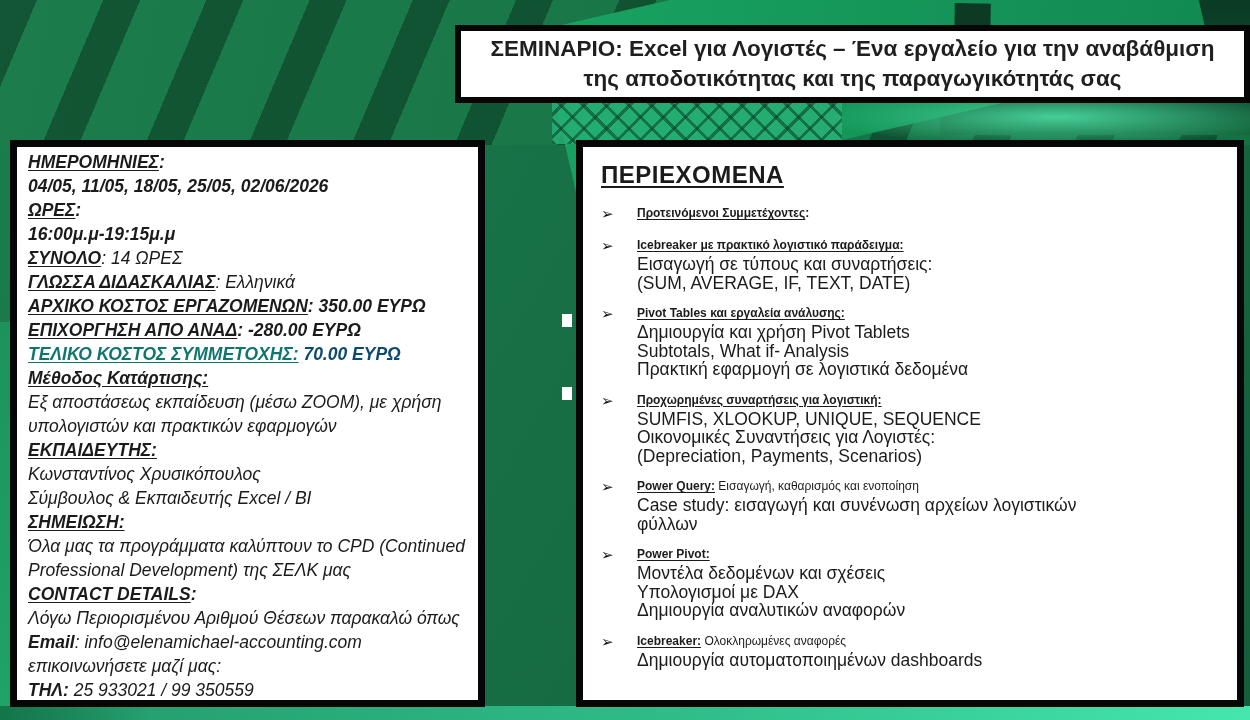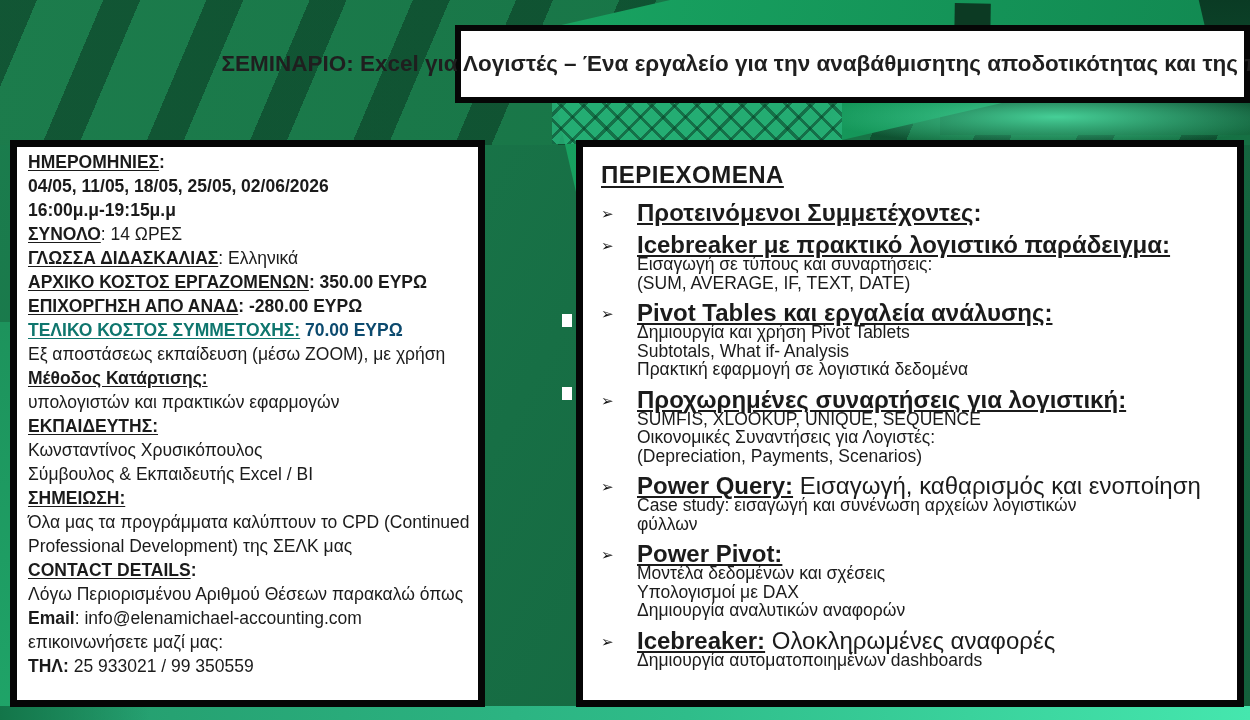--- a/index.html
+++ b/index.html
@@ -32,36 +32,36 @@
   .bg-bottom{position:absolute;left:0;bottom:0;width:100%;height:14px;
     background:linear-gradient(90deg,#23996a 0%,#2fbd8a 55%,#45e7ae 100%);}
   .bg-bottom-wedge{position:absolute;left:0;bottom:0;width:150px;height:14px;
     background:linear-gradient(90deg,#137549,rgba(19,117,73,0));}
   .white-mark{position:absolute;width:10px;height:13px;background:#ffffff;}
   .mark-1{left:562px;top:314px;}
   .mark-2{left:562px;top:387px;}
   
   .title-box{position:absolute;left:455px;top:25px;width:795px;height:78px;
     box-sizing:border-box;background:#ffffff;border:6px solid #060606;
-    display:flex;flex-direction:row;justify-content:center;align-items:center;z-index:3;}
+    display:flex;flex-direction:column;justify-content:center;align-items:center;z-index:3;}
   .title-line{font-weight:700;font-size:22.5px;line-height:30px;color:#1f1f1f;white-space:nowrap;}
   
   .panel{position:absolute;top:140px;height:567px;box-sizing:border-box;
     background:#ffffff;border:7px solid #060606;z-index:2;}
-  .panel-info{left:10px;width:475px;padding:3px 0 0 11px;}
+  .panel-info{left:10px;width:475px;padding:3px 0 0 11px;font-style:italic;}
   .panel-contents{left:576px;width:668px;padding:6px 21px 0 16px;}
   .info-line{font-size:17.5px;line-height:24px;white-space:nowrap;}
   .seg-b{font-weight:700;}
   .seg-u{text-decoration:underline;text-underline-offset:2px;}
   .contents-heading{font-size:24px;font-weight:700;text-decoration:underline;
     text-underline-offset:3px;margin:8px 0 14px 2px;letter-spacing:.5px;}
   .citem{display:flex;margin-bottom:11px;}
   .bullet{flex:0 0 36px;font-size:15px;line-height:21px;color:#111;padding-left:2px;}
   .citem-content{flex:1;}
-  .citem-head{font-size:24px;line-height:20px;white-space:nowrap;}
+  .citem-head{font-size:12px;line-height:20px;white-space:nowrap;}
   .citem-text{font-size:17.5px;line-height:18.5px;white-space:pre-line;}
 </style>
 </head>
 <body>
 
 <div id="stage">
 
   <div class="bg-base"></div>
   <div class="bg-wood"></div>
   <div class="bg-dark-right"></div>
@@ -77,28 +77,29 @@
   <div class="white-mark mark-2"></div>
 
   <div class="title-box">
     <div class="title-line">ΣΕΜΙΝΑΡΙΟ: Excel για Λογιστές – Ένα εργαλείο για την αναβάθμιση</div>
     <div class="title-line">της αποδοτικότητας και της παραγωγικότητάς σας</div>
   </div>
 
   <div class="panel panel-info">
     <div class="info-line"><span class="seg-b seg-u">ΗΜΕΡΟΜΗΝΙΕΣ</span><span class="seg-b">:</span></div>
     <div class="info-line"><span class="seg-b">04/05, 11/05, 18/05, 25/05, 02/06/2026</span></div>
+    <div class="info-line"><span class="seg-b seg-u">ΩΡΕΣ</span><span class="seg-b">:</span></div>
     <div class="info-line"><span class="seg-b">16:00μ.μ-19:15μ.μ</span></div>
     <div class="info-line"><span class="seg-b seg-u">ΣΥΝΟΛΟ</span><span>: 14 ΩΡΕΣ</span></div>
     <div class="info-line"><span class="seg-b seg-u">ΓΛΩΣΣΑ ΔΙΔΑΣΚΑΛΙΑΣ</span><span>: Ελληνικά</span></div>
     <div class="info-line"><span class="seg-b seg-u">ΑΡΧΙΚΟ ΚΟΣΤΟΣ ΕΡΓΑΖΟΜΕΝΩΝ</span><span class="seg-b">: 350.00 ΕΥΡΩ</span></div>
     <div class="info-line"><span class="seg-b seg-u">ΕΠΙΧΟΡΓΗΣΗ ΑΠΟ ΑΝΑΔ</span><span class="seg-b">: -280.00 ΕΥΡΩ</span></div>
     <div class="info-line"><span class="seg-b seg-u" style="color: #0f766e;">ΤΕΛΙΚΟ ΚΟΣΤΟΣ ΣΥΜΜΕΤΟΧΗΣ:</span><span class="seg-b" style="color: #0c4a6e;"> 70.00 ΕΥΡΩ</span></div>
+    <div class="info-line"><span class="seg-b seg-u">Μέθοδος Κατάρτισης:</span></div>
     <div class="info-line"><span>Εξ αποστάσεως εκπαίδευση (μέσω ZOOM), με χρήση</span></div>
-    <div class="info-line"><span class="seg-b seg-u">Μέθοδος Κατάρτισης:</span></div>
     <div class="info-line"><span>υπολογιστών και πρακτικών εφαρμογών</span></div>
     <div class="info-line"><span class="seg-b seg-u">ΕΚΠΑΙΔΕΥΤΗΣ:</span></div>
     <div class="info-line"><span>Κωνσταντίνος Χρυσικόπουλος</span></div>
     <div class="info-line"><span>Σύμβουλος &amp; Εκπαιδευτής Excel / BI</span></div>
     <div class="info-line"><span class="seg-b seg-u">ΣΗΜΕΙΩΣΗ:</span></div>
     <div class="info-line"><span>Όλα μας τα προγράμματα καλύπτουν το CPD (Continued</span></div>
     <div class="info-line"><span>Professional Development) της ΣΕΛΚ μας</span></div>
     <div class="info-line"><span class="seg-b seg-u">CONTACT DETAILS</span><span class="seg-b">:</span></div>
     <div class="info-line"><span>Λόγω Περιορισμένου Αριθμού Θέσεων παρακαλώ όπως</span></div>
     <div class="info-line"><span class="seg-b">Email</span><span>: info@elenamichael-accounting.com</span></div>

